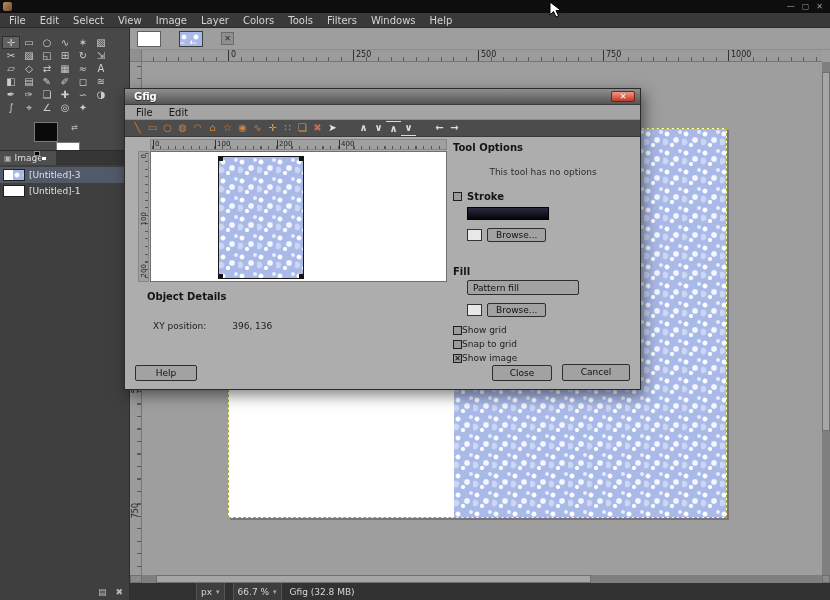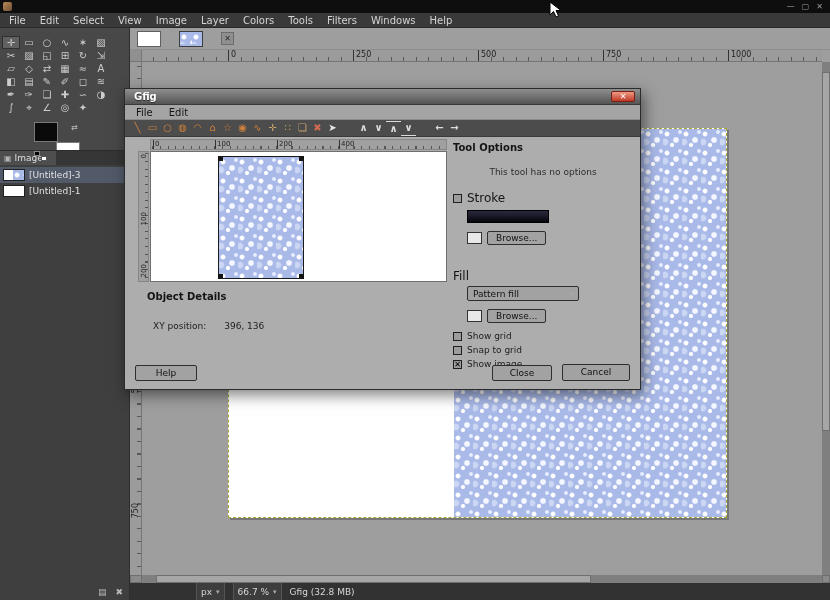--- a/index.html
+++ b/index.html
@@ -128,36 +128,36 @@
   .p-vruler .rv{position:absolute;left:1px;font-size:7px;color:#1f1f1f;writing-mode:vertical-rl;transform:rotate(180deg)}
   .p-vruler span:nth-of-type(1){top:2px}.p-vruler span:nth-of-type(2){top:60px}
   .p-vruler span:nth-of-type(3){top:112px}
 
   .preview{position:absolute;left:25px;top:14px;width:297px;height:131px;background:#ffffff;border:1px solid #6f6f6f}
   .gfig-rect{position:absolute;left:67px;top:4px;width:86px;height:123px;border:1px solid #1a1a1a}
   .handle{position:absolute;width:5px;height:5px;background:#141414}
   .tl{left:-1px;top:-1px}.tr{right:-1px;top:-1px}.bl{left:-1px;bottom:-1px}.br{right:-1px;bottom:-1px}
 
   .od-header{position:absolute;left:22px;top:154px;font-size:10px;font-weight:bold;color:#141414}
-  .xy-row{position:absolute;left:28px;top:184px;font-size:9px;color:#1d1d1d;display:flex;gap:18px}
+  .xy-row{position:absolute;left:28px;top:184px;font-size:9px;color:#1d1d1d;display:flex;gap:26px}
 
   .right-panel{position:absolute;left:328px;top:0;width:180px}
   .to-header{margin-top:5px;font-size:10px;font-weight:bold;color:#141414}
   .to-empty{margin-top:14px;text-align:center;font-size:9px;color:#2e2e2e}
   .opt-row{display:flex;align-items:center;gap:5px;margin-top:14px}
   .cb{width:9px;height:9px;background:#9c9c9c;border:1px solid #1f1f1f;font-size:8px;line-height:7px;text-align:center;color:#000;flex:none}
-  .opt-label{font-size:12px;font-weight:normal;color:#141414}
+  .opt-label{font-size:10px;font-weight:bold;color:#141414}
   .stroke-swatch{margin:5px 0 0 14px;width:82px;height:13px;background:linear-gradient(#2a2a3e,#05050c);border:1px solid #000}
   .browse-row{display:flex;align-items:center;gap:5px;margin:8px 0 0 14px}
   .mini-swatch{width:15px;height:12px;border:1px solid #333;background:#e8e8e8;flex:none}
   .btn{font-family:inherit;font-size:9px;color:#101010;background:#a2a2a2;border:1px solid #2e2e2e;border-radius:2px;height:14px;line-height:11px;padding:0 8px}
   .fill-label{margin-top:24px}
   .fill-select{margin:3px 0 0 14px;width:112px;height:15px;background:#a2a2a2;border:1px solid #2e2e2e;border-radius:2px;display:flex;align-items:center;justify-content:space-between;padding:0 5px;font-size:9px;color:#101010}
   .cb-list{margin-top:8px}
-  .cb-row{display:flex;align-items:center;gap:5px;margin-top:4px}
+  .cb-row{display:flex;align-items:center;margin-top:4px}
   .cb-label{font-size:9px;color:#1d1d1d}
   .help-btn{position:absolute;left:10px;bottom:8px;width:62px;height:16px}
   .close-btn{position:absolute;right:88px;bottom:8px;width:60px;height:16px}
   .cancel-btn{position:absolute;right:10px;bottom:8px;width:68px;height:17px}
 
   .cursor{position:absolute;left:549px;top:1px;z-index:50}
 </style>
 </head>
 <body>
 

